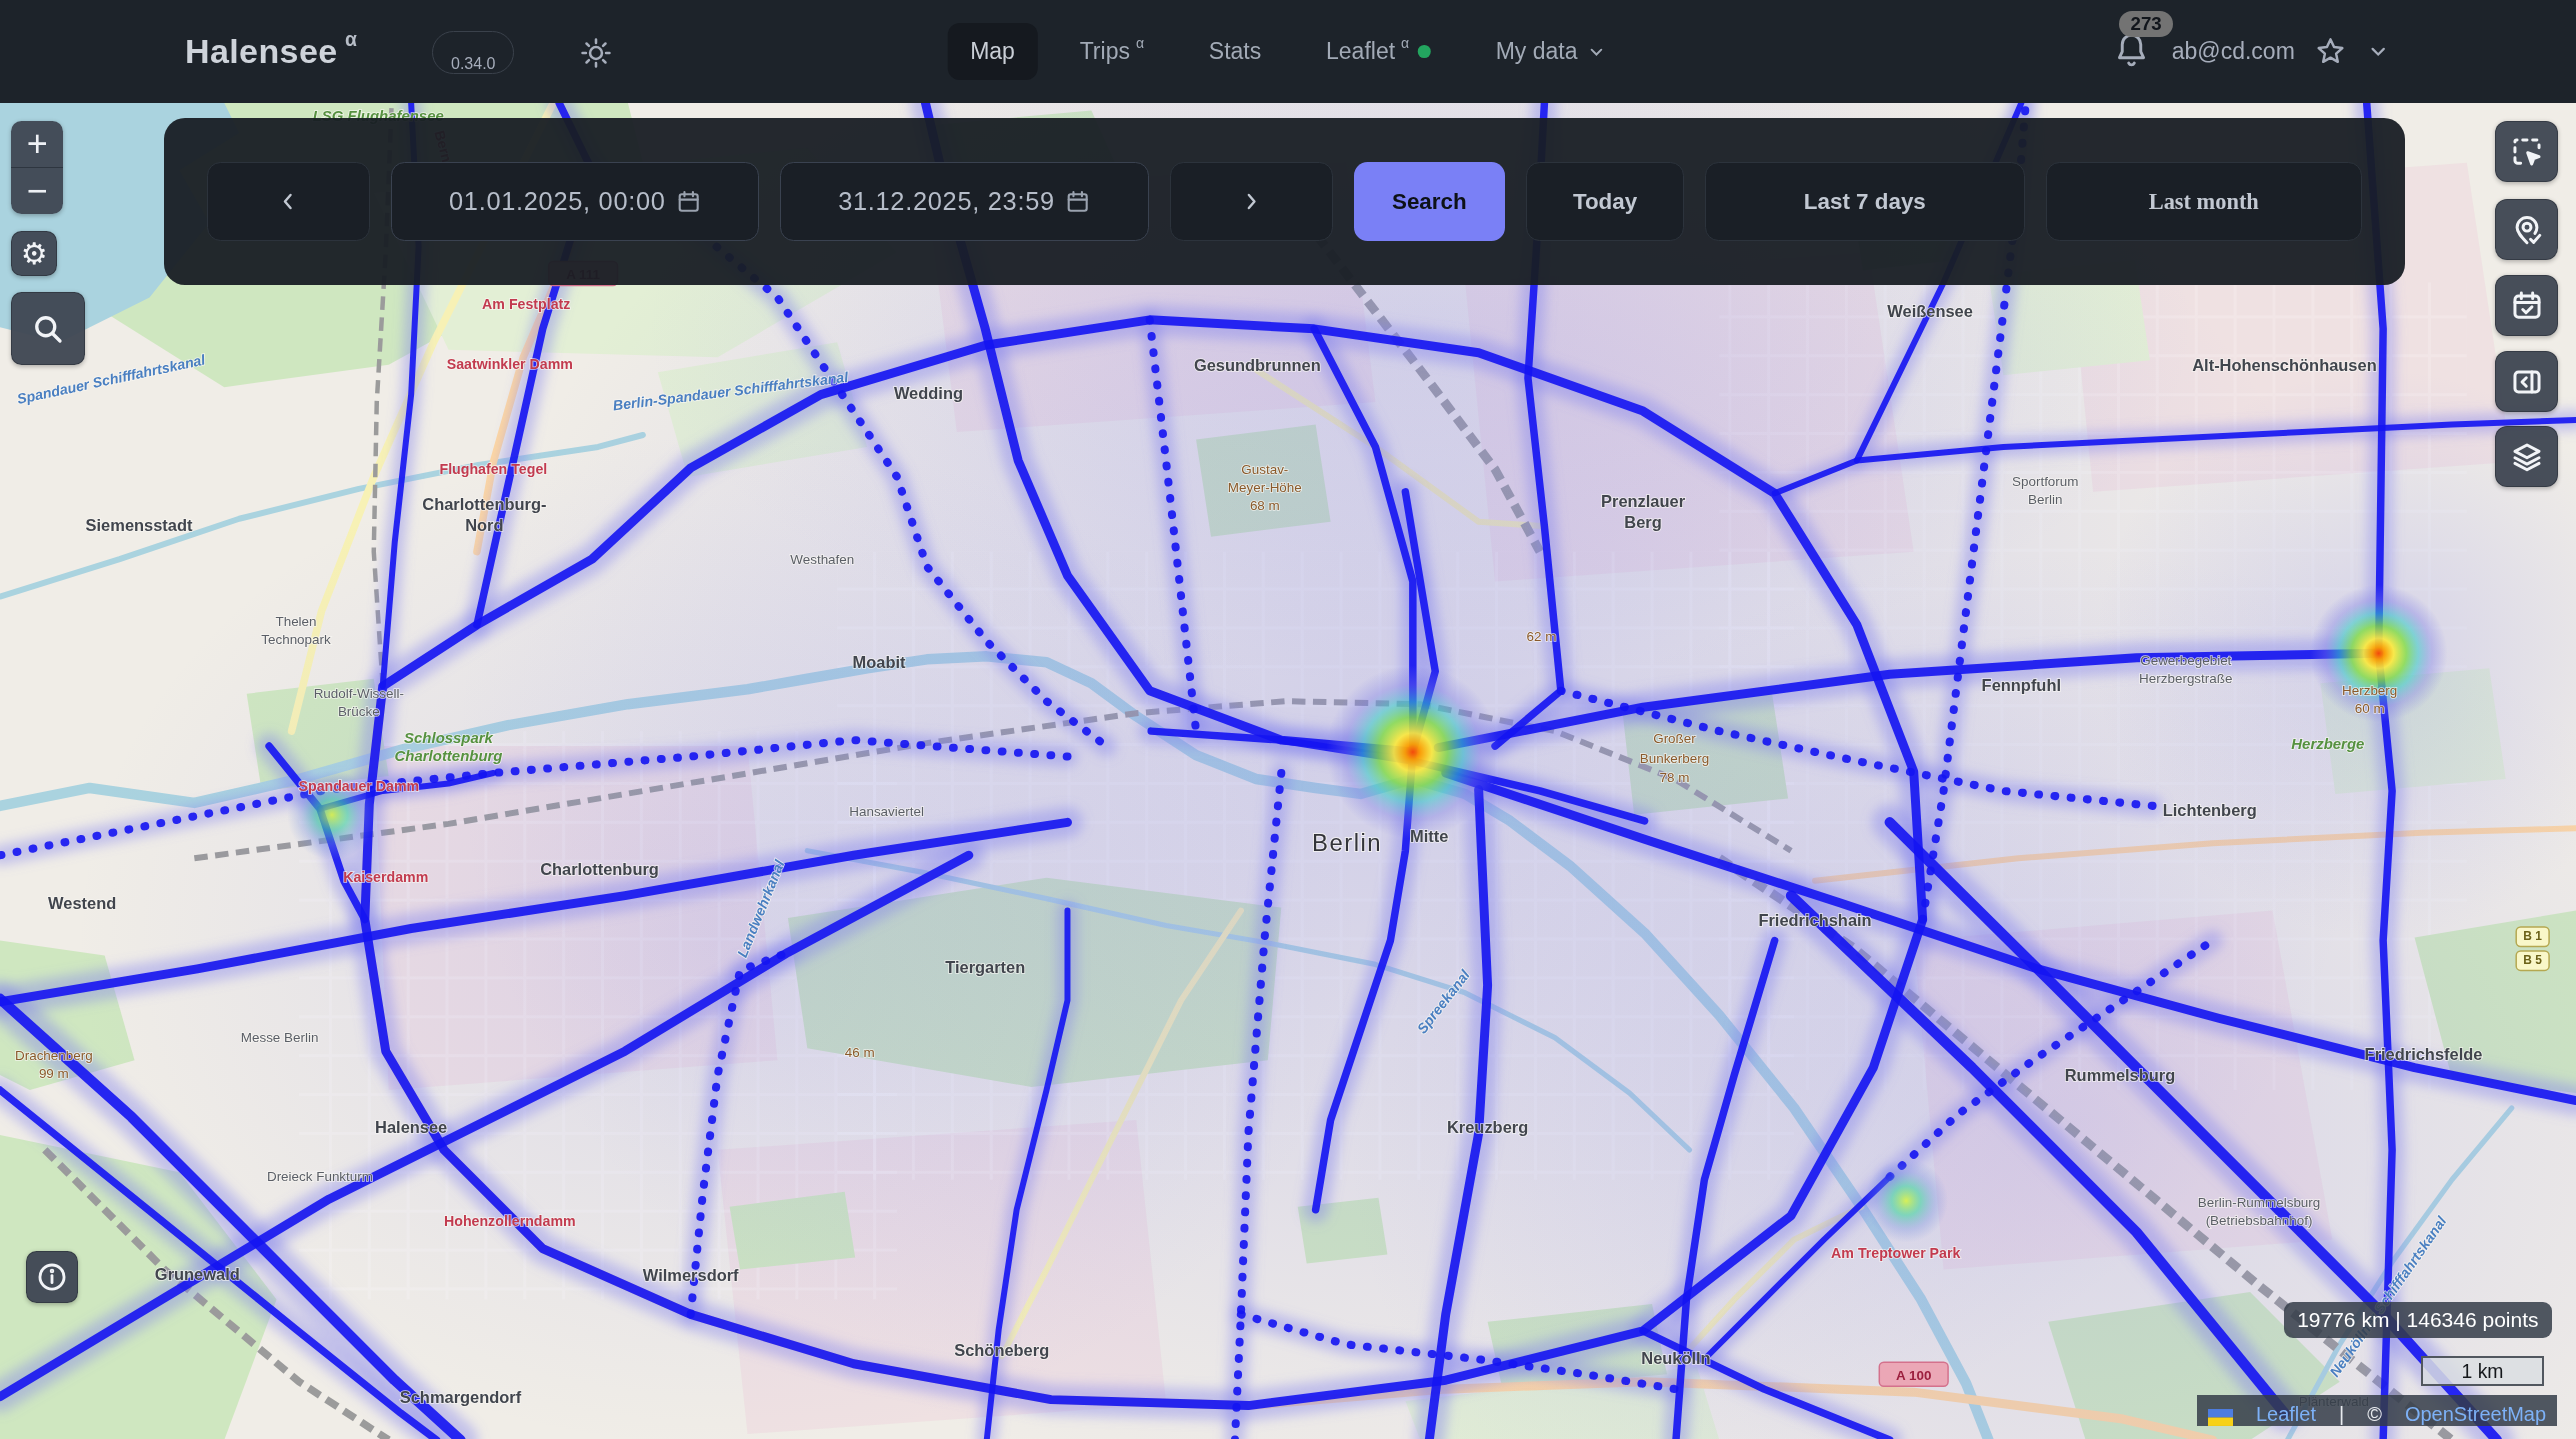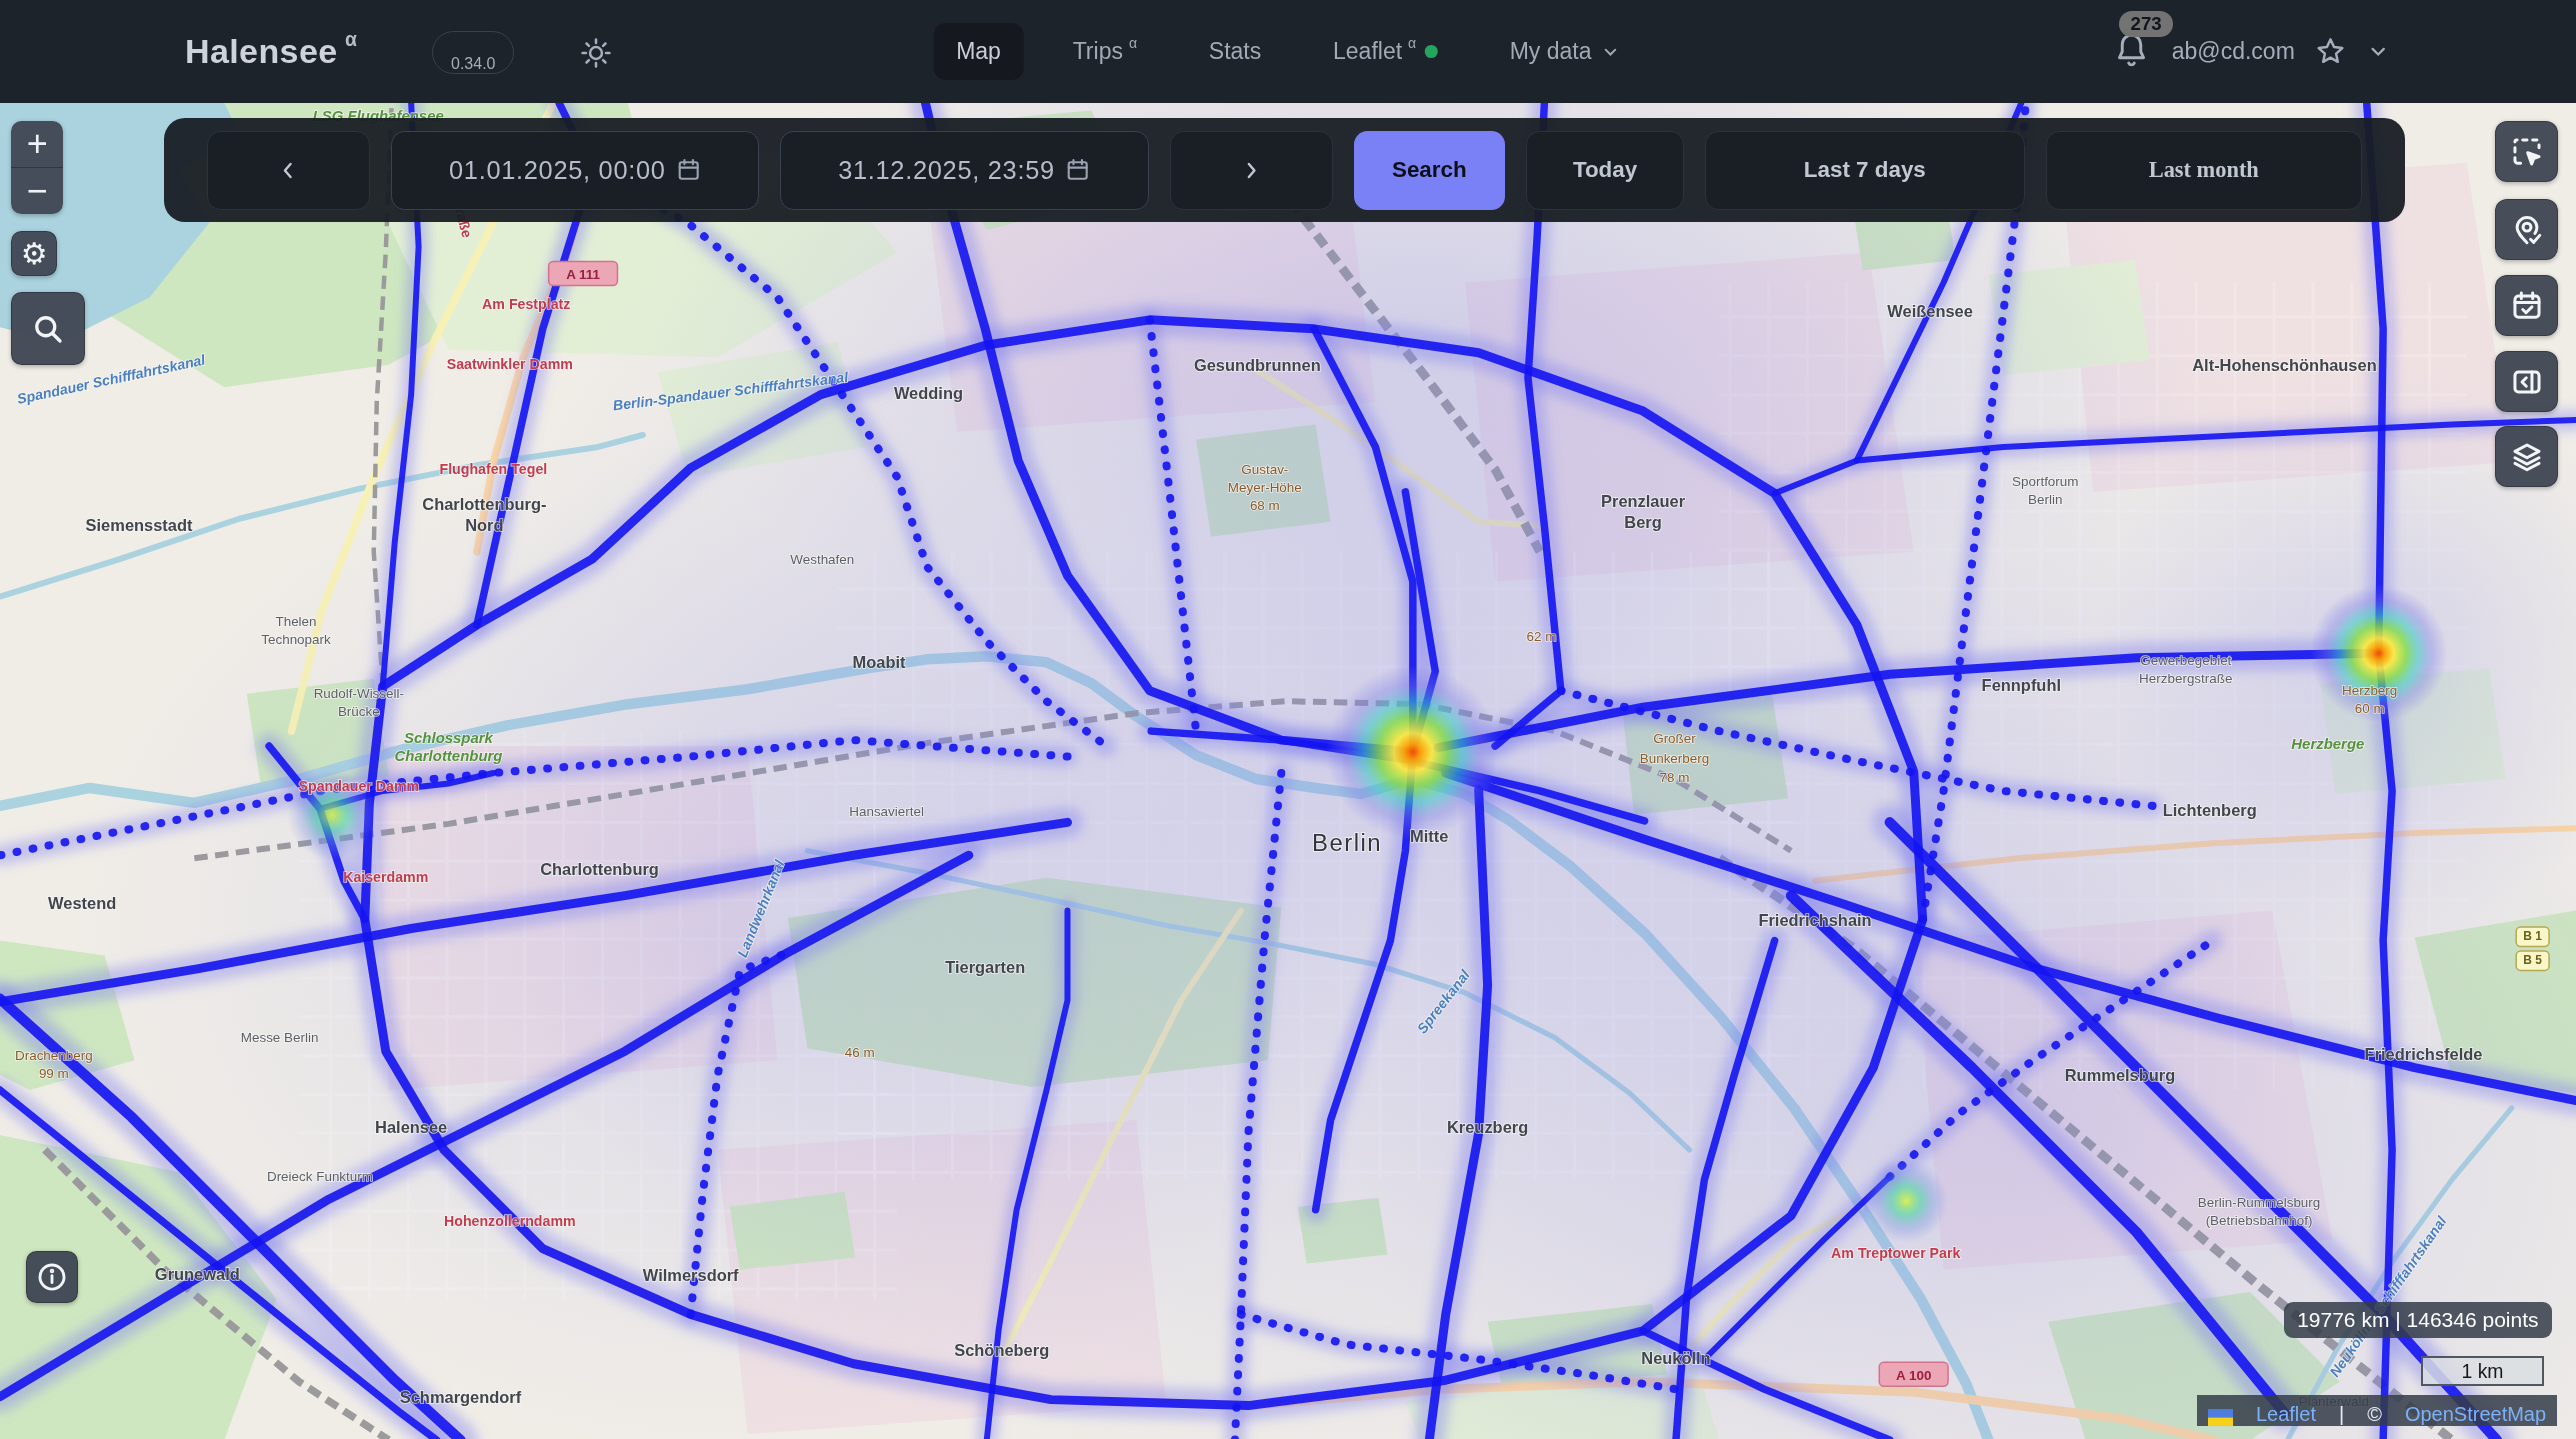--- a/index.html
+++ b/index.html
@@ -7,35 +7,35 @@
     font-family:"Liberation Sans", sans-serif; }
 
   
   .header { position:absolute; top:0; left:0; width:2576px; height:103px; background:#1d232a; z-index:50; }
   .logo-wrap { position:absolute; left:185px; top:0; height:103px; display:flex; align-items:center; }
   .logo { font-size:34px; font-weight:700; color:#ced3da; letter-spacing:0.4px; }
   .logo sup { font-size:19.4px; color:#b7bdc7; margin-left:7.5px; position:relative; top:-4.5px; }
   .version-pill { position:absolute; left:432px; top:31px; height:43px; padding:0 18px; border:1.5px solid #3a414b;
     border-radius:30px; color:#a6adbb; font-size:16px; display:flex; align-items:flex-end; }
   .theme-btn { position:absolute; left:576px; top:33px; width:39px; height:39px; display:flex; align-items:center; justify-content:center; cursor:pointer; }
-  .main-nav { position:absolute; left:50%; top:0; transform:translateX(-50%); height:103px; display:flex; align-items:center; gap:27px; }
+  .main-nav { position:absolute; left:50%; top:0; transform:translateX(-50%); height:103px; display:flex; align-items:center; gap:20px; }
   .nav-tab { font-size:23px; color:#a2aab6; padding:15px 22.4px; border-radius:12px; cursor:pointer; display:flex; align-items:center; white-space:nowrap; }
   .nav-tab.active { background:#15191f; color:#c9ced6; }
   .nav-tab sup { font-size:14px; position:relative; top:-9px; margin-left:6px; }
   .nav-dot { width:12.7px; height:12.7px; border-radius:50%; background:#23a55f; margin-left:9px; }
   .nav-chev { margin-left:9px; display:flex; }
   .right-cluster { position:absolute; right:187px; top:0; height:103px; display:flex; align-items:center; gap:19.4px; }
   .bell-wrap { position:relative; width:39px; height:45px; cursor:pointer; }
   .notif-badge { position:absolute; top:-18px; left:6px; background:#737373; color:#12161c; font-size:18.7px; font-weight:700;
     padding:2.2px 11.2px; border-radius:747px; z-index:2; }
   .email { font-size:23px; color:#a6adbb; }
   svg.sicon { display:block; }
 
   
-  .toolbar { position:absolute; left:164px; top:118px; width:2241px; height:104px; background:rgba(24,29,36,.95);
+  .toolbar { position:absolute; left:164px; top:118px; width:2241px; height:167px; background:rgba(24,29,36,.95);
     border-radius:21px; display:flex; align-items:center; gap:21px; padding:0 43px; z-index:40; }
   .tb-btn { height:79px; background:#1a1f26; border:1.5px solid #2c333c; border-radius:13.5px; color:#c2c8d2;
     display:flex; align-items:center; justify-content:center; font-size:22.4px; font-weight:700; cursor:pointer; white-space:nowrap; }
   .tb-arrow { width:164px; }
   .tb-date { width:370px; background:#1a1f26; border:1.5px solid #3a4250; border-radius:13.5px; height:79px;
     display:flex; align-items:center; justify-content:center; gap:10.5px; color:#b6bdc9; font-size:25.4px; cursor:pointer; letter-spacing:0.7px; }
   .tb-search { width:152px; background:#7a80f6; border:none; color:#0d1117; }
   .tb-today { width:159px; }
   .tb-last7 { width:321px; }
   .tb-lastm { width:318px;font-family:Liberation Serif, serif; }

